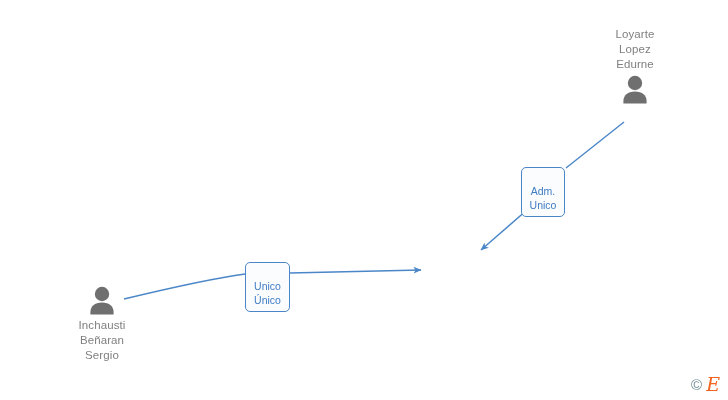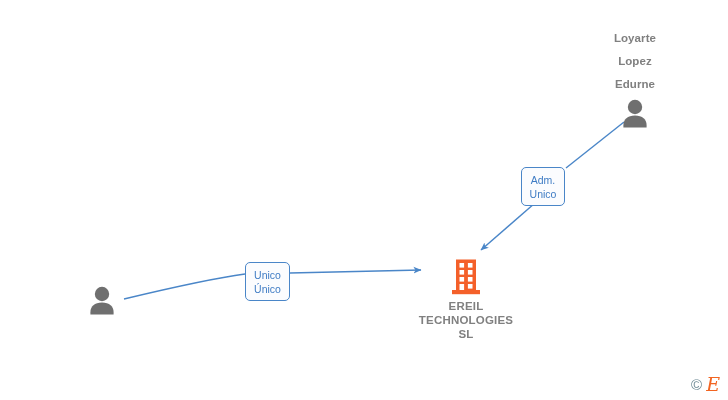--- a/index.html
+++ b/index.html
@@ -32,25 +32,24 @@
     flex-direction: column;
     align-items: center;
   }
   .person-icon { display: block; }
   .company-icon { display: block; }
 
   .node-label {
     text-align: center;
     color: #808080;
     font-size: 11.5px;
-    line-height: 23px;
+    line-height: 15px;
     letter-spacing: 0.1px;
     white-space: pre-line;
     font-family: "Liberation Sans", sans-serif;
-    font-weight: bold;
   }
   .node-label.above {
     margin-bottom: 3px;
   }
   .node-label.below {
     margin-top: 3px;
   }
   .node-label.company {
     color: #808080;
     font-weight: bold;
@@ -63,21 +62,21 @@
   .chip {
     position: absolute;
     box-sizing: border-box;
     background: #fbfcfe;
     border: 1.3px solid #4a86c8;
     border-radius: 5px;
     color: #3f7cc4;
     font-size: 10.5px;
     line-height: 14px;
     text-align: center;
-    padding: 5px 5px 4px 5px;
+    padding: 16px 5px 4px 5px;
     white-space: pre-line;
     font-family: "Liberation Sans", sans-serif;
   }
 
   
   #watermark {
     position: absolute;
     right: 8px;
     bottom: 6px;
     display: flex;
@@ -140,39 +139,25 @@
       <circle cx="15" cy="8" r="7.2" fill="#6f6f6f"></circle>
       <path d="M15,16.6 C22.4,16.6 26.6,20.6 26.6,26.2 L26.6,28.6 L3.4,28.6 L3.4,26.2 C3.4,20.6 7.6,16.6 15,16.6 Z" fill="#6f6f6f"></path>
     </svg>
   </div>
 
   <div class="node" style="left:62px; top:286px; width:80px;">
     <svg class="person-icon" width="30" height="29" viewBox="0 0 30 29">
       <circle cx="15" cy="8" r="7.2" fill="#6f6f6f"></circle>
       <path d="M15,16.6 C22.4,16.6 26.6,20.6 26.6,26.2 L26.6,28.6 L3.4,28.6 L3.4,26.2 C3.4,20.6 7.6,16.6 15,16.6 Z" fill="#6f6f6f"></path>
     </svg>
+    <div class="node-label below">Inchausti
+Beñaran
+Sergio</div>
   </div>
 
-  <div class="node" style="left:406px; top:258px; width:120px;">
-    <svg class="company-icon" width="32" height="38" viewBox="0 0 32 38">
-      <rect x="6" y="1.5" width="20" height="30.5" fill="#f4602a"></rect>
-      <rect x="2" y="32" width="28" height="4.2" fill="#f4602a"></rect>
-      <rect x="9.5" y="5" width="4.6" height="4.6" fill="#ffffff"></rect>
-      <rect x="17.9" y="5" width="4.6" height="4.6" fill="#ffffff"></rect>
-      <rect x="9.5" y="12" width="4.6" height="4.6" fill="#ffffff"></rect>
-      <rect x="17.9" y="12" width="4.6" height="4.6" fill="#ffffff"></rect>
-      <rect x="9.5" y="19" width="4.6" height="4.6" fill="#ffffff"></rect>
-      <rect x="17.9" y="19" width="4.6" height="4.6" fill="#ffffff"></rect>
-      <rect x="9.5" y="26" width="4.6" height="6" fill="#ffffff"></rect>
-      <rect x="17.9" y="26" width="4.6" height="4.6" fill="#ffffff"></rect>
-    </svg>
-    <div class="node-label below company">EREIL
-TECHNOLOGIES
-SL</div>
-  </div>
 
   <div class="chip" style="left:521px; top:167px; width:44px;">Adm.
 Unico</div>
 
   <div class="chip" style="left:245px; top:262px; width:45px;">Unico
 Único</div>
 
   <div id="watermark">
     <span class="copy">©</span>
     <span style="display:flex; align-items:baseline;">

